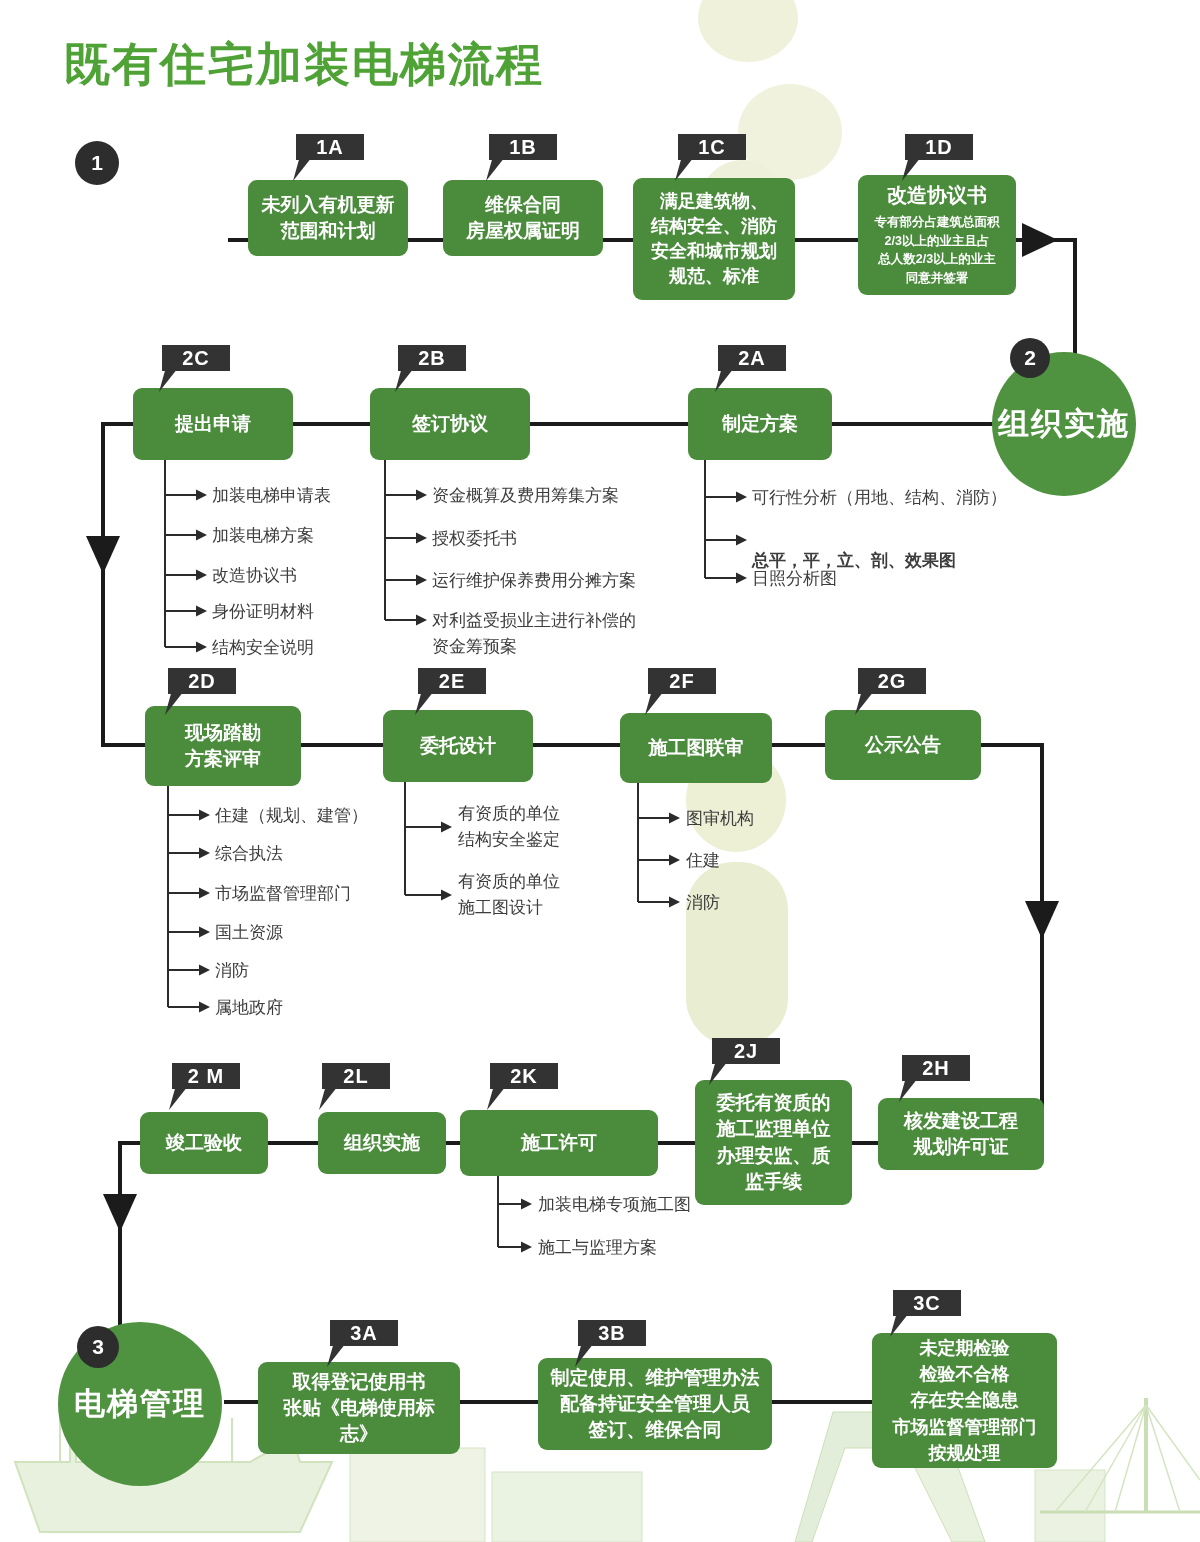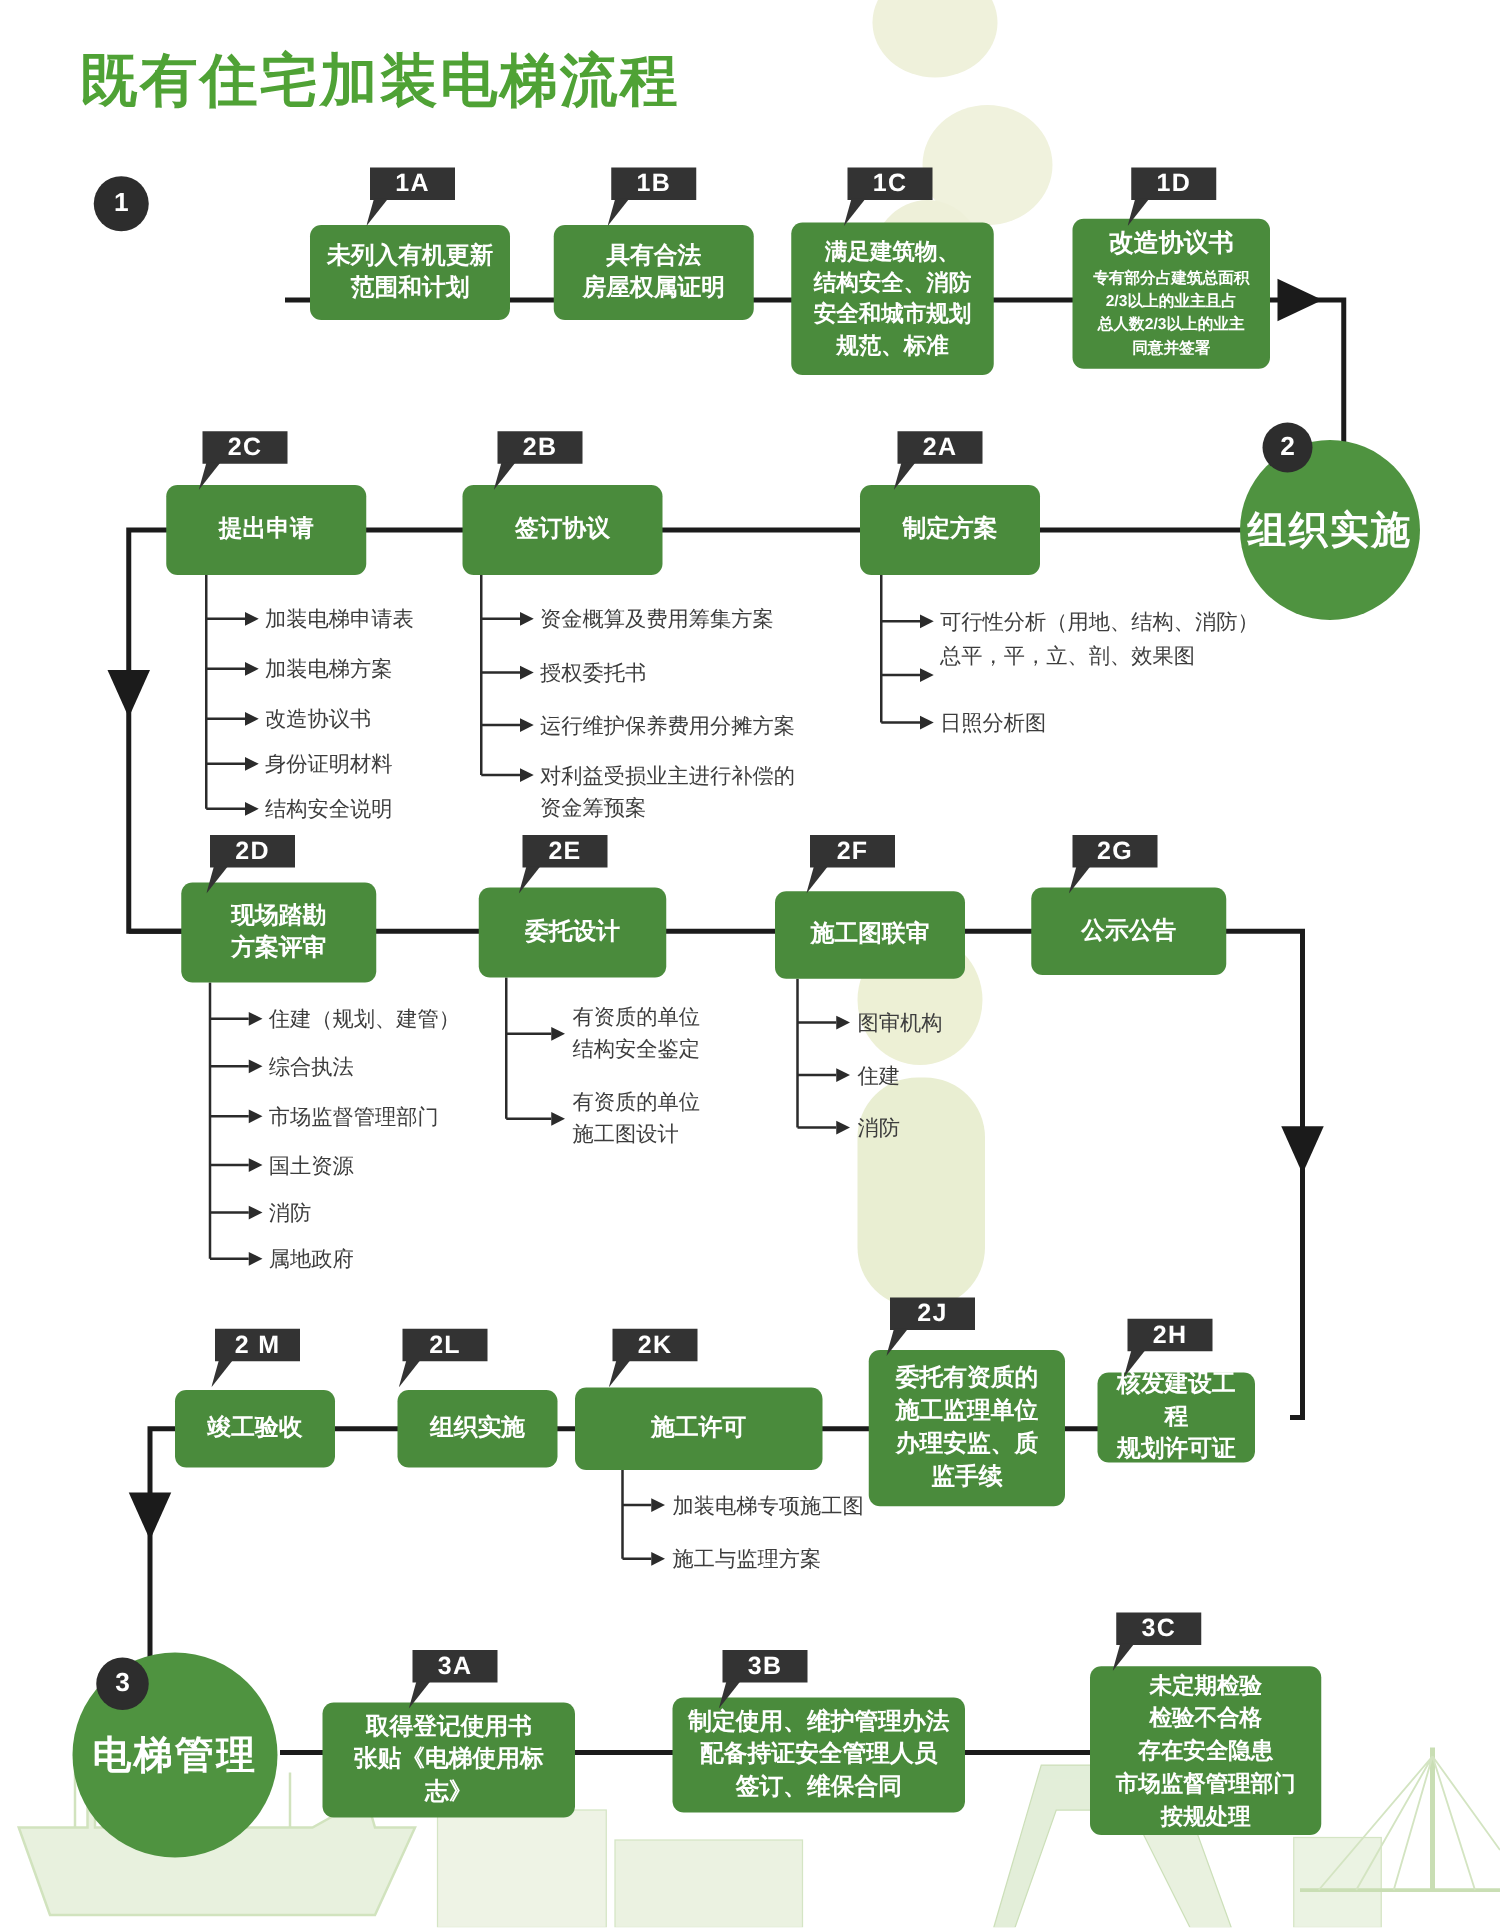--- a/index.html
+++ b/index.html
@@ -221,21 +221,21 @@
       <span class="tail"></span>
       <span>3B</span>
     </div>
   <div class="flag" style="left:893px;top:1290px;">
       <span class="tail"></span>
       <span>3C</span>
     </div>
 
   <div class="box" style="left:248px;top:180px;width:160px;height:76px;"><span class="inner">未列入有机更新
 范围和计划</span></div>
-  <div class="box" style="left:443px;top:180px;width:160px;height:76px;"><span class="inner">具有合法
+  <div class="box" style="left:443px;top:180px;width:160px;height:76px;"><span class="inner">维保合同
 房屋权属证明</span></div>
   <div class="box" style="left:633px;top:178px;width:162px;height:122px;font-size:18px;"><span class="inner">满足建筑物、
 结构安全、消防
 安全和城市规划
 规范、标准</span></div>
   <div class="box" style="left:858px;top:175px;width:158px;height:120px;flex-direction:column;">
     <span class="b1d-title">改造协议书</span>
     <span class="b1d-sub">专有部分占建筑总面积
 2/3以上的业主且占
 总人数2/3以上的业主
@@ -252,21 +252,21 @@
   <div class="box" style="left:620px;top:713px;width:152px;height:70px;"><span class="inner">施工图联审</span></div>
   <div class="box" style="left:825px;top:710px;width:156px;height:70px;"><span class="inner">公示公告</span></div>
 
   <div class="box" style="left:140px;top:1112px;width:128px;height:62px;"><span class="inner">竣工验收</span></div>
   <div class="box" style="left:318px;top:1112px;width:128px;height:62px;"><span class="inner">组织实施</span></div>
   <div class="box" style="left:460px;top:1110px;width:198px;height:66px;"><span class="inner">施工许可</span></div>
   <div class="box" style="left:695px;top:1080px;width:157px;height:125px;"><span class="inner">委托有资质的
 施工监理单位
 办理安监、质
 监手续</span></div>
-  <div class="box" style="left:878px;top:1098px;width:126px;height:72px;"><span class="inner">核发建设工程
+  <div class="box" style="left:878px;top:1098px;width:166px;height:72px;"><span class="inner">核发建设工程
 规划许可证</span></div>
 
   <div class="box" style="left:258px;top:1362px;width:202px;height:92px;"><span class="inner">取得登记使用书
 张贴《电梯使用标志》</span></div>
   <div class="box" style="left:538px;top:1358px;width:234px;height:92px;"><span class="inner">制定使用、维护管理办法
 配备持证安全管理人员
 签订、维保合同</span></div>
   <div class="box" style="left:872px;top:1333px;width:185px;height:135px;font-size:18px;line-height:1.45;"><span class="inner">未定期检验
 检验不合格
 存在安全隐患
@@ -279,21 +279,21 @@
   <div class="tree-item" style="left:212px;top:599px;">身份证明材料</div>
   <div class="tree-item" style="left:212px;top:635px;">结构安全说明</div>
 
   <div class="tree-item" style="left:432px;top:483px;">资金概算及费用筹集方案</div>
   <div class="tree-item" style="left:432px;top:526px;">授权委托书</div>
   <div class="tree-item" style="left:432px;top:568px;">运行维护保养费用分摊方案</div>
   <div class="tree-item" style="left:432px;top:608px;">对利益受损业主进行补偿的
 资金筹预案</div>
 
   <div class="tree-item" style="left:752px;top:485px;">可行性分析（用地、结构、消防）</div>
-  <div class="tree-item" style="left:752px;top:512px;">总平，平，立、剖、效果图</div>
+  <div class="tree-item" style="left:752px;top:548px;font-weight:bold;">总平，平，立、剖、效果图</div>
   <div class="tree-item" style="left:752px;top:566px;">日照分析图</div>
 
   <div class="tree-item" style="left:215px;top:803px;">住建（规划、建管）</div>
   <div class="tree-item" style="left:215px;top:841px;">综合执法</div>
   <div class="tree-item" style="left:215px;top:881px;">市场监督管理部门</div>
   <div class="tree-item" style="left:215px;top:920px;">国土资源</div>
   <div class="tree-item" style="left:215px;top:958px;">消防</div>
   <div class="tree-item" style="left:215px;top:995px;">属地政府</div>
 
   <div class="tree-item" style="left:458px;top:801px;">有资质的单位

